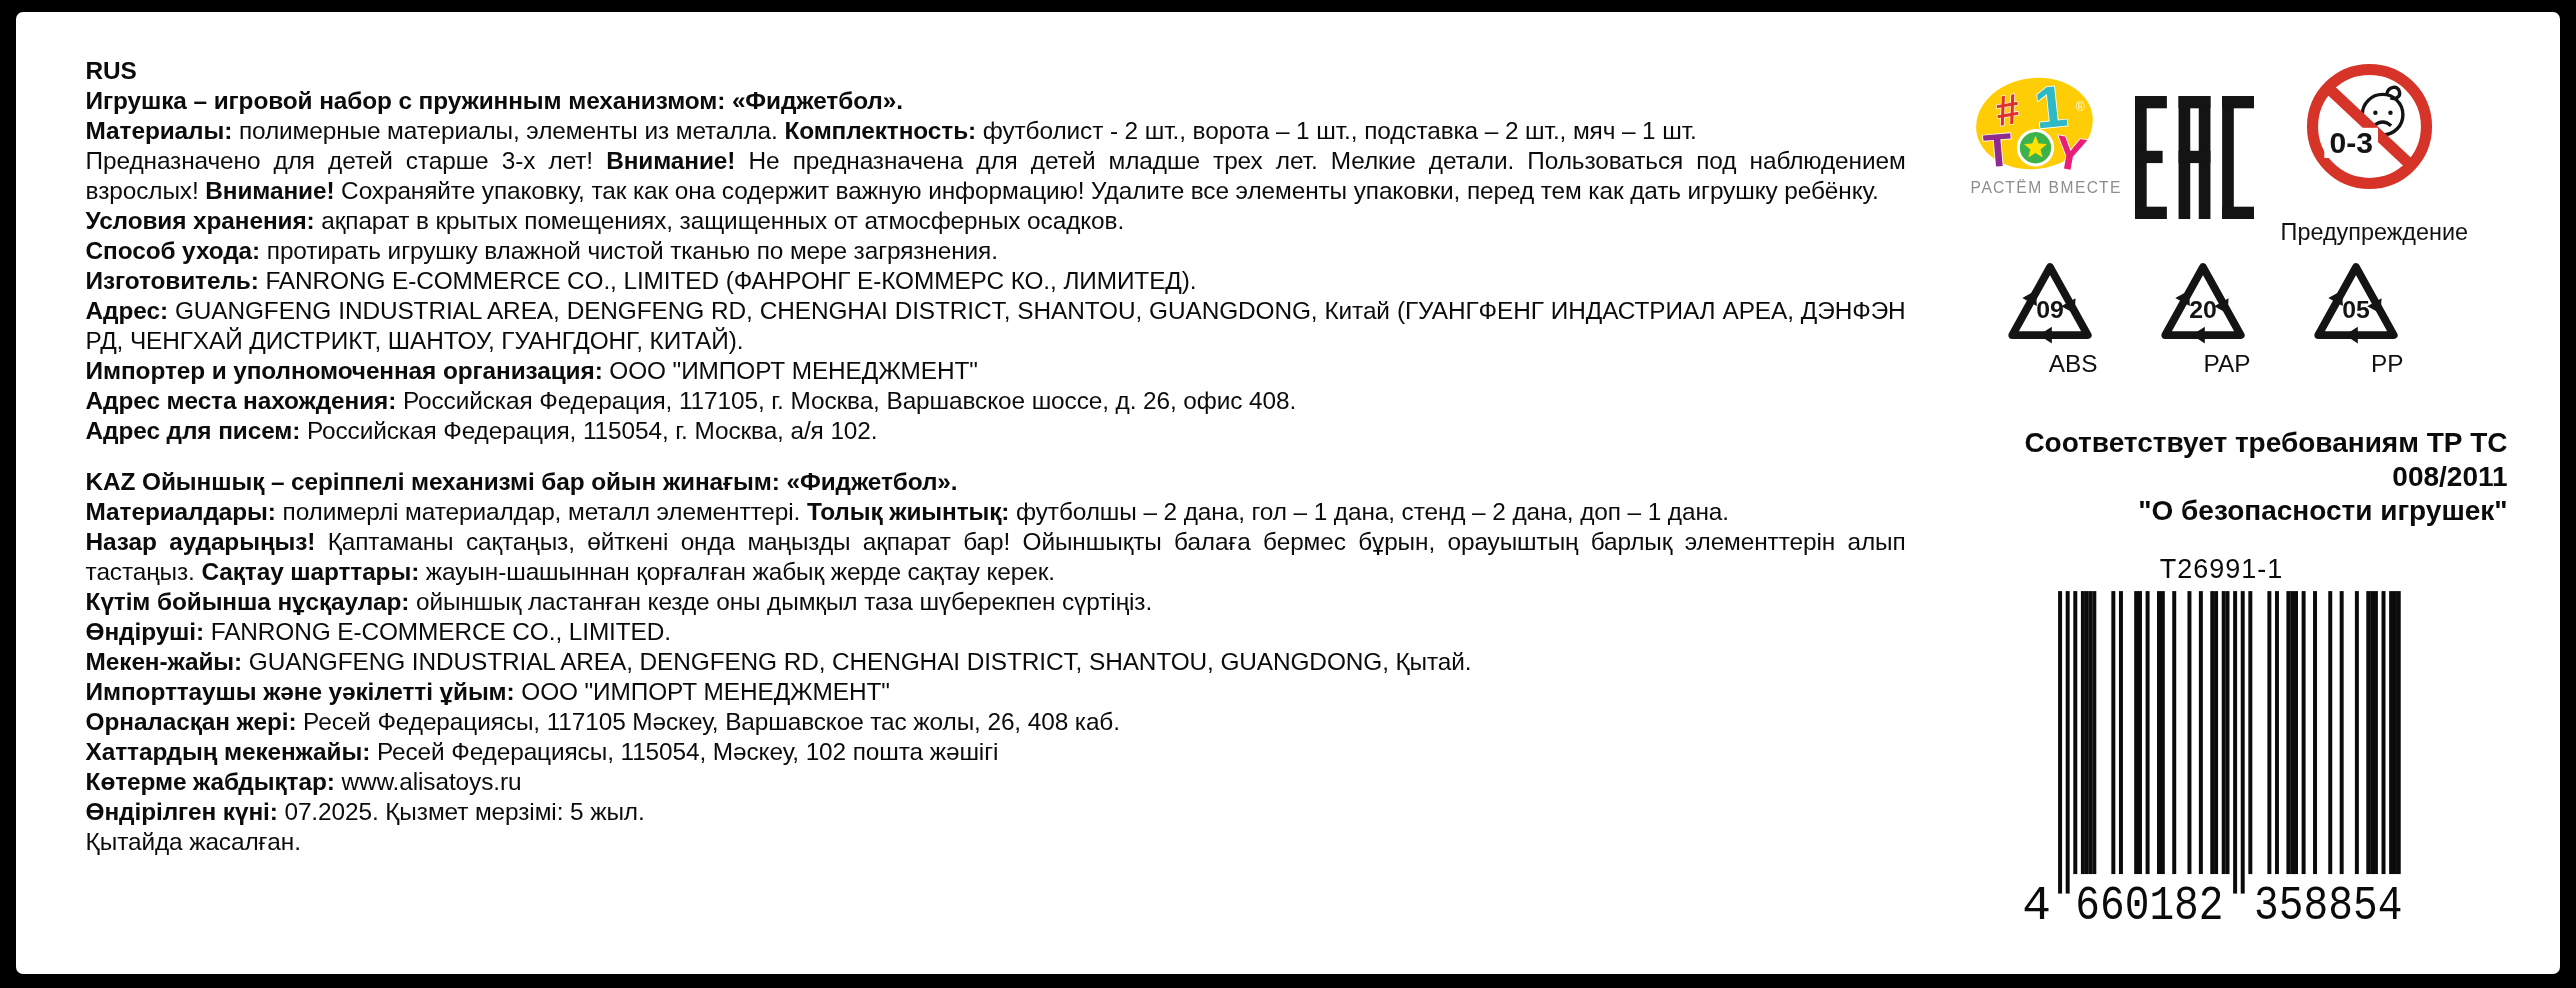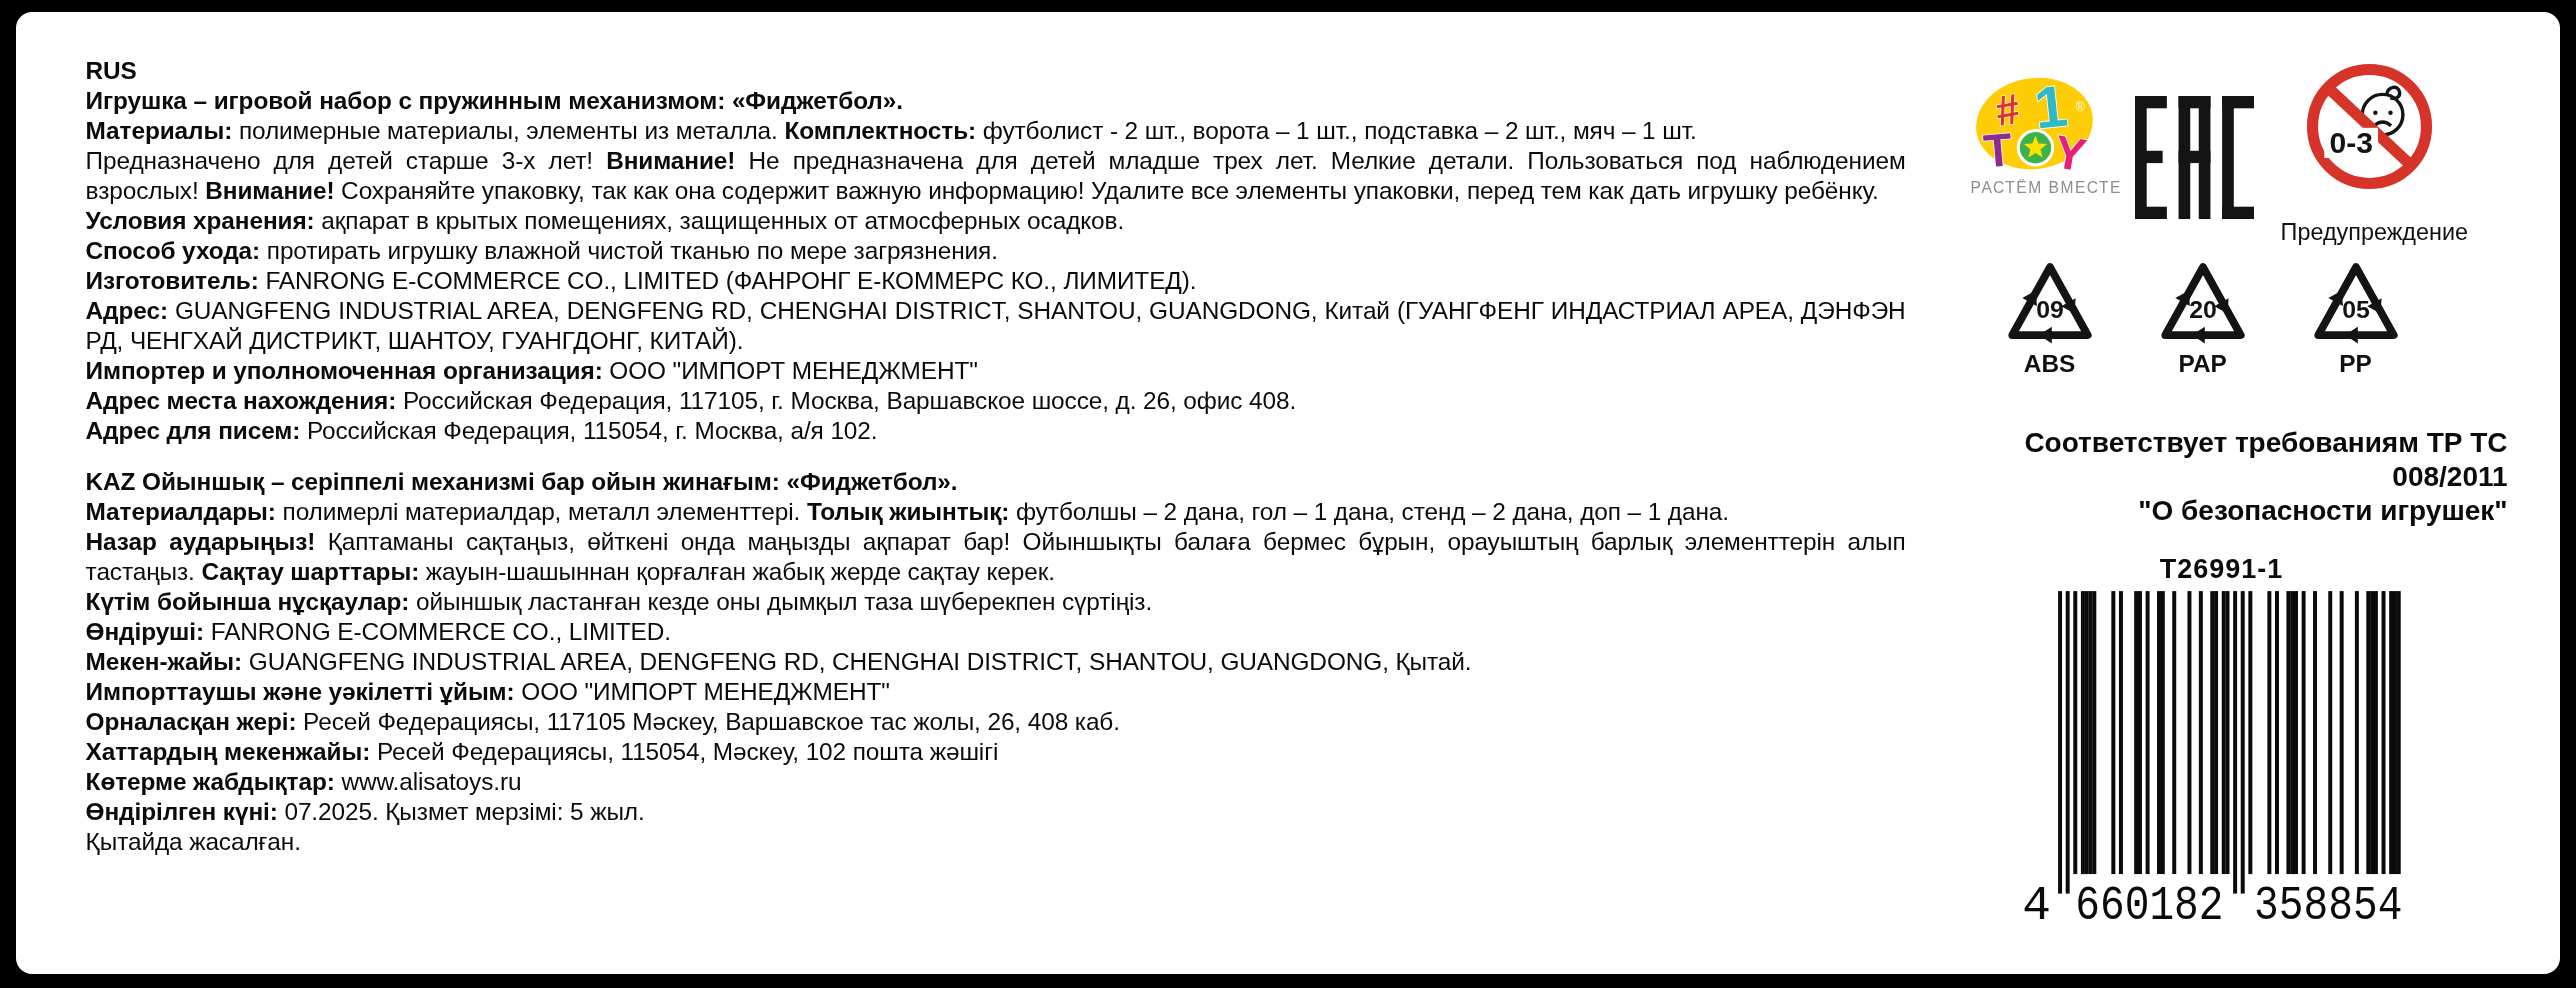--- a/index.html
+++ b/index.html
@@ -1,40 +1,40 @@
 <!DOCTYPE html>
 <html><head>
 <meta charset="utf-8">
 <style>
   html,body{margin:0;padding:0;}
   body{width:2576px;height:988px;overflow:hidden;background:#000;}
   .page{position:relative;width:2576px;height:988px;background:#000;font-family:"Liberation Sans",sans-serif;color:#0b0b0b;}
-  .label{position:absolute;left:15.6px;top:11.7px;right:15.6px;bottom:13.7px;background:#fff;border-radius:16px;}
+  .label{position:absolute;left:15.6px;top:11.7px;right:15.6px;bottom:13.7px;background:#fff;border-radius:7px;}
 
   
   .text-col{position:absolute;left:70px;top:44px;width:1820px;font-size:24.4px;line-height:30px;letter-spacing:-0.1px;color:#0b0b0b;}
   .para{margin:0;text-align:justify;}
   .para b{font-weight:700;}
   .spacer{height:21.5px;}
 
   
   .toy-logo{position:absolute;left:1955px;top:59px;width:133px;text-align:center;}
   .logo-tagline{margin-top:2.9px;font-size:15.6px;font-weight:400;color:#8d8d8d;letter-spacing:1.5px;white-space:nowrap;}
   .eac-icon{position:absolute;left:2119px;top:84px;}
   .age-block{position:absolute;left:2265px;top:49px;width:178px;text-align:center;}
   .age-caption{margin-top:23.4px;font-size:23.4px;color:#111;white-space:nowrap;}
 
   .recycle-row{position:absolute;left:1986px;top:247px;width:402px;display:flex;justify-content:space-between;}
   .recycle-item{width:96px;text-align:center;}
-  .recycle-label{font-size:24.4px;font-weight:700;margin-top:1px;color:#111;}
+  .recycle-label{font-size:24.4px;font-weight:400;margin-top:1px;color:#111;text-align:right;}
 
   .compliance{position:absolute;left:1926px;top:414px;width:566px;text-align:right;font-size:28px;font-weight:700;line-height:34px;color:#0b0b0b;}
 
   .barcode-block{position:absolute;left:2005px;top:542px;width:402px;text-align:center;}
-  .barcode-article{font-size:27px;font-weight:700;letter-spacing:1px;color:#0b0b0b;}
+  .barcode-article{font-size:27px;font-weight:400;letter-spacing:1px;color:#0b0b0b;}
   .barcode-wrap{margin-top:3.9px;}
   svg text{font-family:"Liberation Sans",sans-serif;}
   .bc-digit{font-family:"Liberation Mono","DejaVu Sans Mono",monospace;font-size:49px;fill:#0b0b0b;}
 </style>
 </head>
 <body>
 
 <div class="page">
   <div class="label">
 

